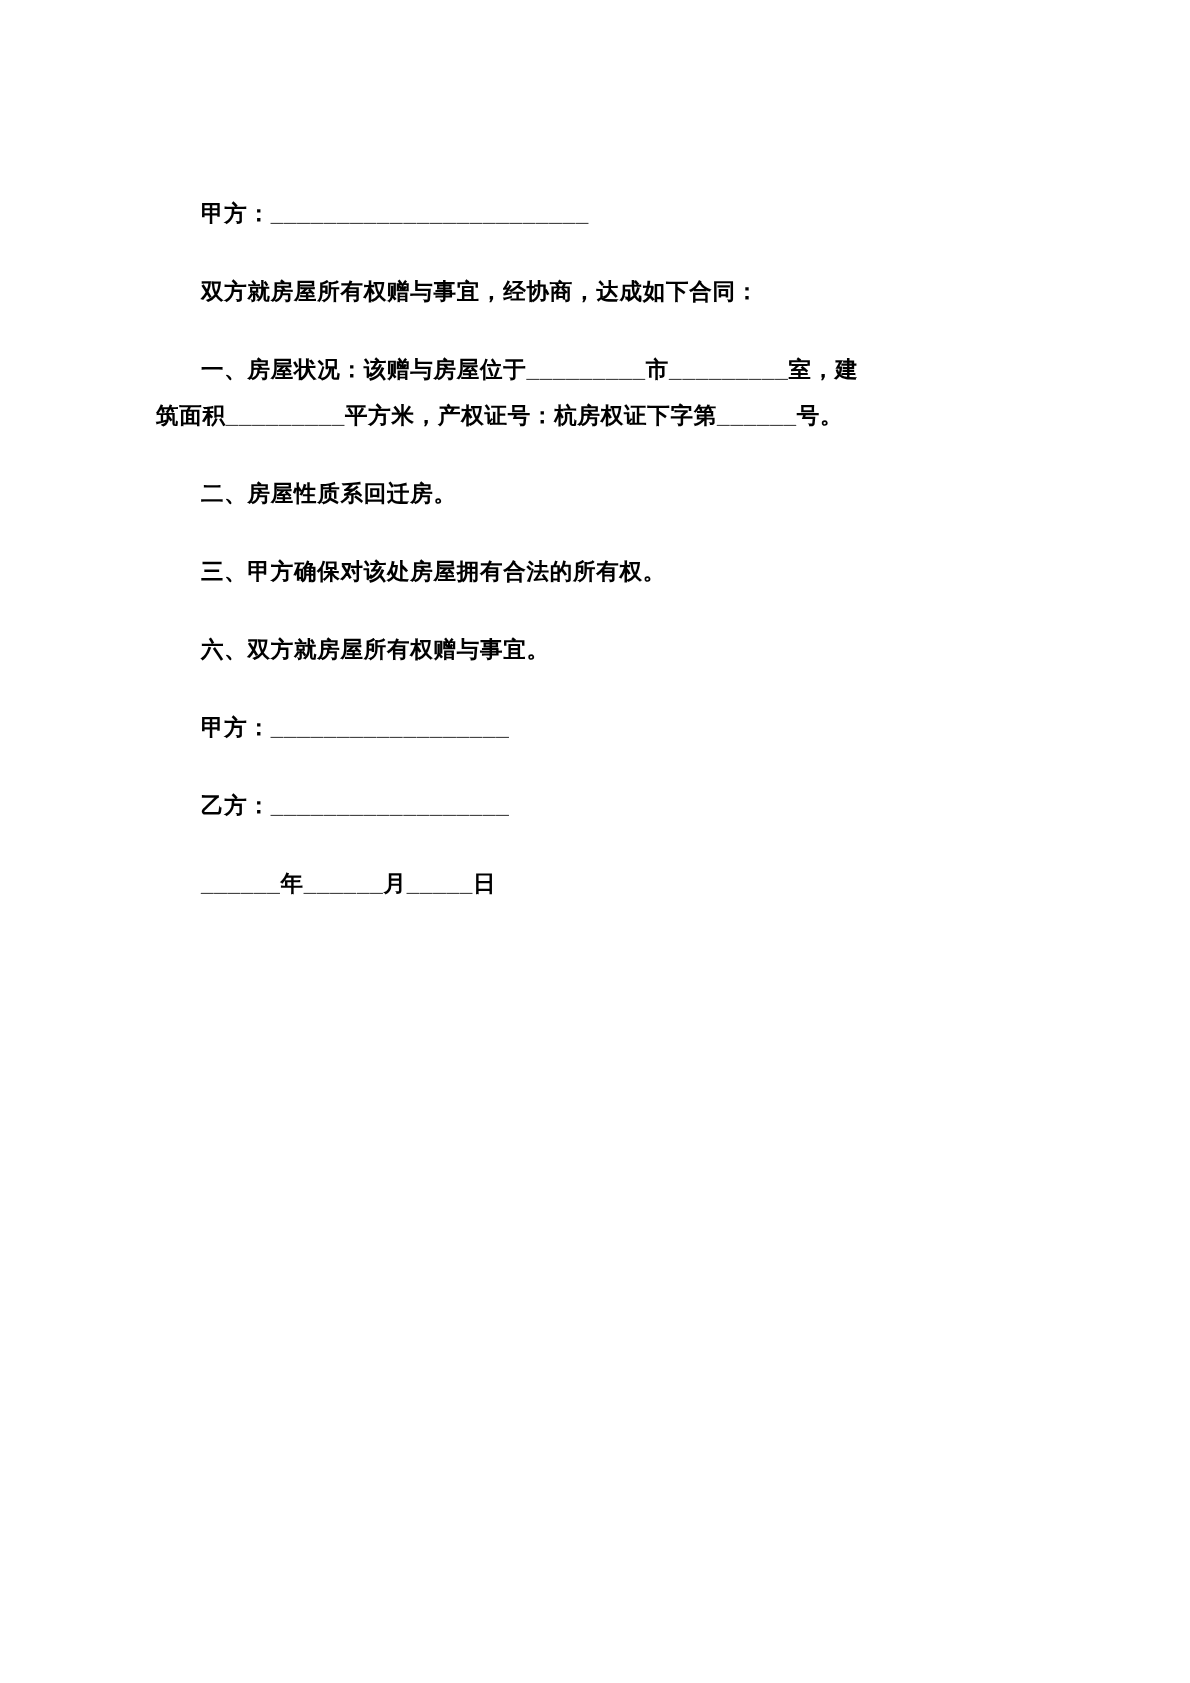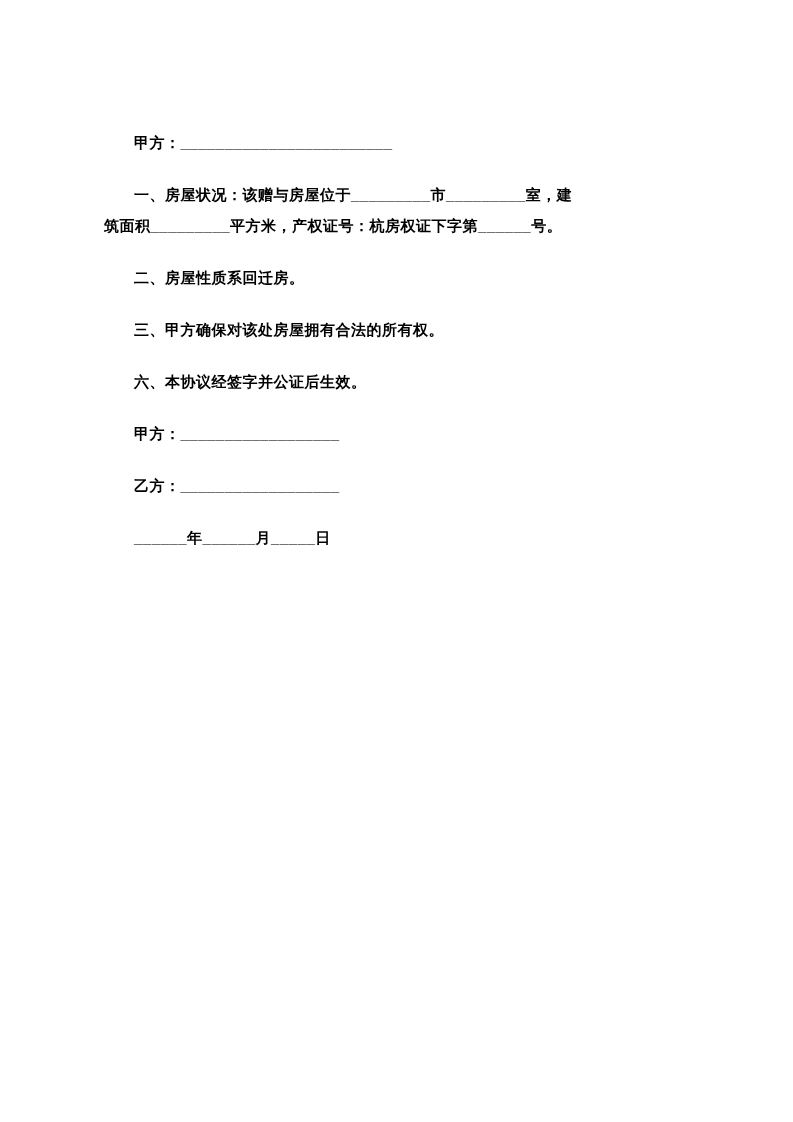--- a/index.html
+++ b/index.html
@@ -30,21 +30,22 @@
     letter-spacing: 0.5px;
     word-break: break-all;
   }
 </style>
 </head>
 <body>
 
 <div class="page">
   <div class="doc">
     <p>甲方：________________________</p>
+    <p>双方就房屋所有权赠与事宜，经协商，达成如下合同：</p>
     <p>一、房屋状况：该赠与房屋位于_________市_________室，建筑面积_________平方米，产权证号：杭房权证下字第______号。</p>
     <p>二、房屋性质系回迁房。</p>
     <p>三、甲方确保对该处房屋拥有合法的所有权。</p>
-    <p>六、本协议经签字并公证后生效。</p>
+    <p>六、双方就房屋所有权赠与事宜。</p>
     <p>甲方：__________________</p>
     <p>乙方：__________________</p>
     <p>______年______月_____日</p>
   </div>
 </div>
 
 </body></html>

